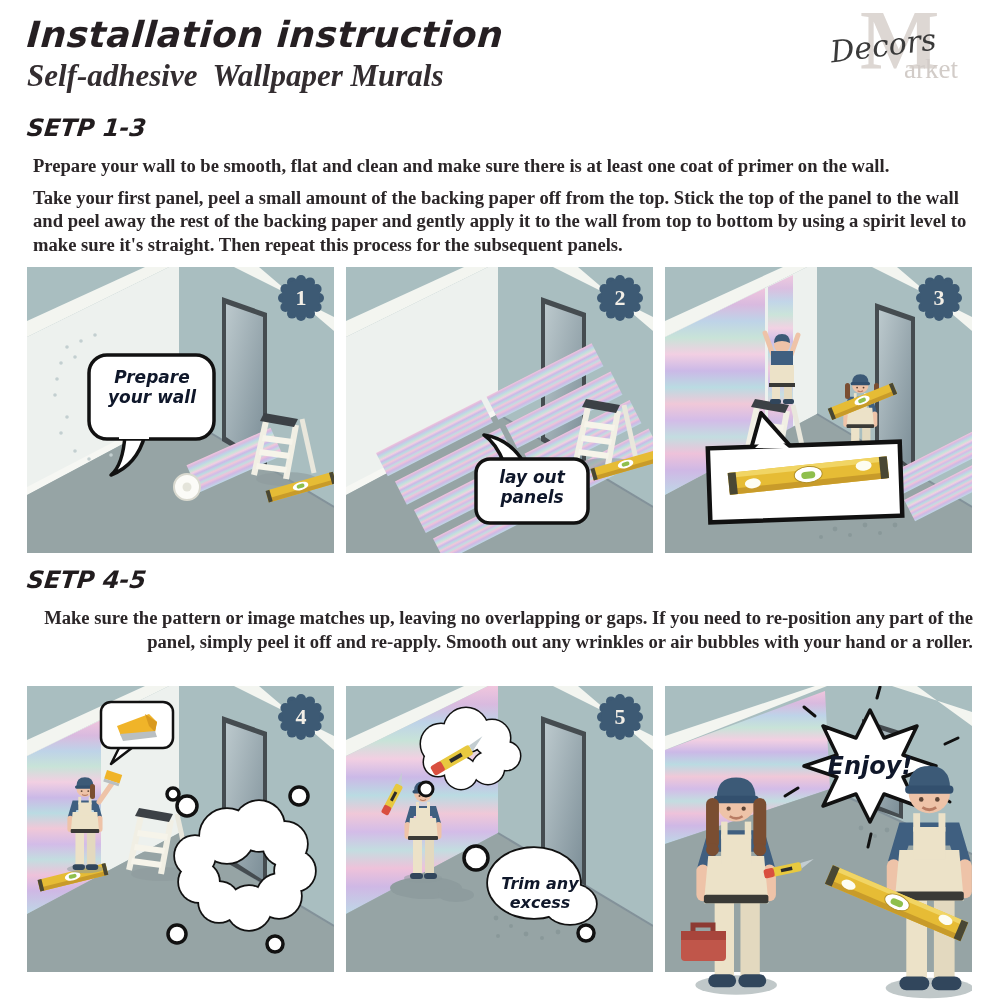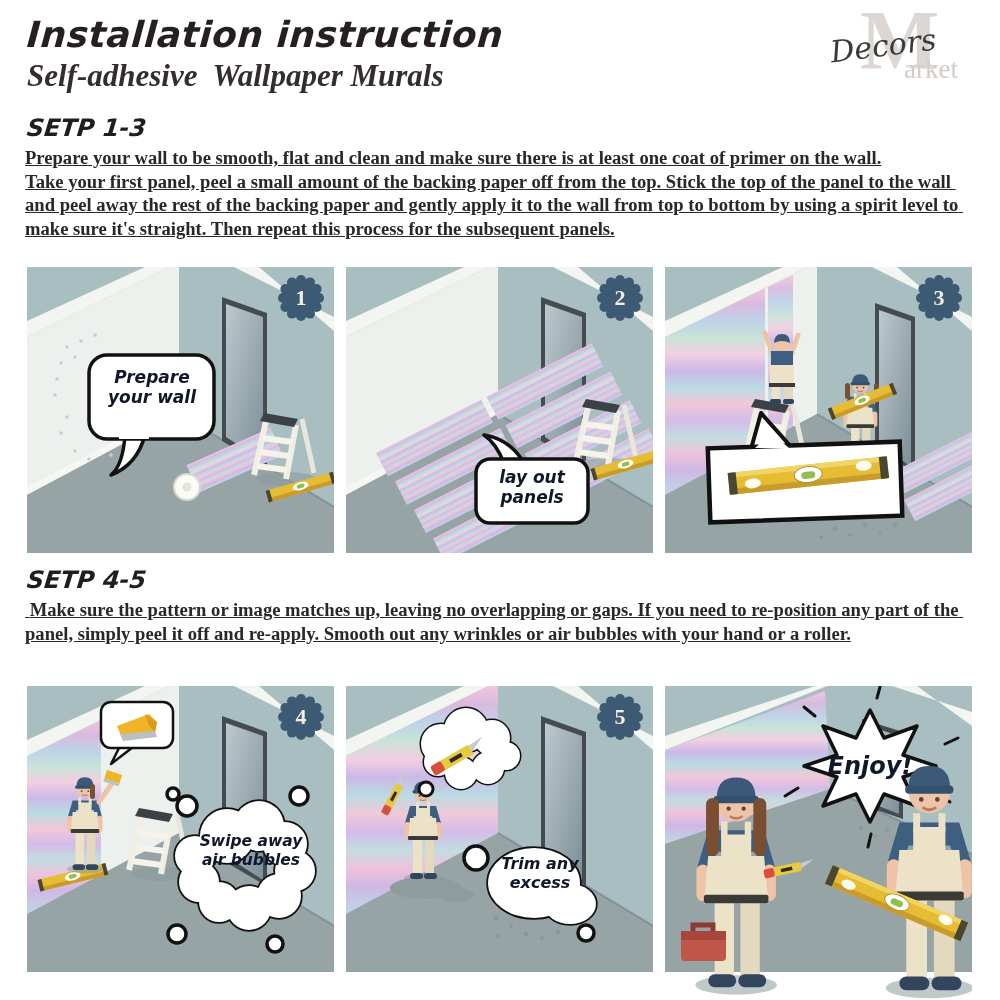--- a/index.html
+++ b/index.html
@@ -16,40 +16,40 @@
            font-size:84px;color:#ddd7d3;font-weight:bold;}
   .logo .decors{position:absolute;left:0px;top:22px;font-family:"DejaVu Serif",serif;
            font-style:italic;font-size:30px;color:#3a3a3a;transform:rotate(-7deg);}
   .logo .arket{position:absolute;left:74px;top:48px;font-family:"Liberation Serif",serif;
            font-size:27px;color:#d2ccc8;}
   
   .sect-head{position:absolute;left:27px;font-family:"DejaVu Sans",sans-serif;font-style:italic;
              font-weight:bold;font-size:24px;color:#211c1e;transform:skewX(-6deg);transform-origin:left;}
   .sh1{top:114px;} .sh2{top:566px;}
   .para{position:absolute;left:25px;width:956px;font-size:18.6px;line-height:1.27;font-weight:bold;color:#2b2628;}
-  .pa1{top:146px;} .pa2{top:598px;}
-  .para p{margin:0;white-space:pre-wrap;text-decoration:underline;}
+  .pa1{top:146px;} .pa2{top:598px;text-align:right;}
+  .para p{margin:8px;white-space:pre-wrap;}
   
   .row{position:absolute;left:27px;display:flex;gap:12px;}
   .r1{top:267px;} .r2{top:686px;}
   .panel{position:relative;width:307px;height:286px;background:#a9bec0;
          outline:3px solid #cfdcdd;outline-offset:-3px;}
   .panel.ovf{overflow:visible;outline:none;}
   .scene{position:absolute;left:0;top:0;display:block;}
   
   .badge{position:absolute;top:8px;right:10px;width:46px;height:46px;}
   .badge-num{position:absolute;inset:0;text-align:center;line-height:46px;
              font-family:"Liberation Serif",serif;font-weight:bold;font-size:22px;color:#f2eee6;}
   
   .btxt{position:absolute;text-align:center;white-space:pre-line;
         font-family:"DejaVu Sans",sans-serif;font-style:italic;font-weight:bold;color:#0f172a;}
   .bt1{left:66px;top:100px;width:118px;font-size:17px;}
   .bt2{left:136px;top:200px;width:100px;font-size:17px;font-style:italic;}
   .bt4{left:168px;top:146px;width:112px;font-size:15.5px;line-height:1.25;}
-  .bt5{left:148px;top:168px;width:92px;font-size:16px;}
+  .bt5{left:148px;top:188px;width:92px;font-size:16px;}
   .bt6{left:158px;top:66px;width:94px;font-size:24px;}
 </style>
 </head>
 <body>
 
 <svg width="0" height="0" style="position:absolute" aria-hidden="true">
   <defs>
     <linearGradient id="wp" x1="0" y1="0" x2="0" y2="1">
       <stop offset="0" stop-color="#f0c6dd"></stop>
         <stop offset=".08" stop-color="#d9badf"></stop>
@@ -444,22 +444,20 @@
               <circle cx="7.4" cy="14" r="5"></circle>
           <circle cx="14" cy="7.4" r="5"></circle>
               <circle cx="23" cy="5" r="5"></circle>
               <circle cx="32" cy="7.4" r="5"></circle>
               <circle cx="38.6" cy="14" r="5"></circle>
           <circle cx="23" cy="23" r="19"></circle>
             </g>
           </svg>
         <div class="badge-num">4</div>
       </div>
-      <div class="btxt bt4">Swipe away
-air bubbles</div>
     </div>
 
     <div class="panel">
       <svg class="scene" width="307" height="286" viewBox="0 0 307 286">
         <rect width="307" height="286" fill="#a9bec0"></rect>
         <polygon points="0,70 142,0 152,0 152,147 0,228" fill="url(#wp)"></polygon>
         <polygon points="0,54 118,0 142,0 0,70" fill="#f3f5f0"></polygon>
         <polygon points="207,0 307,50 307,64 232,0" fill="#f3f5f0"></polygon>
         <polygon points="0,228 152,147 307,240 307,286 0,286" fill="#96a4a5"></polygon>
         <line x1="152" y1="147" x2="307" y2="240" stroke="#83929a" stroke-width="2"></line>

